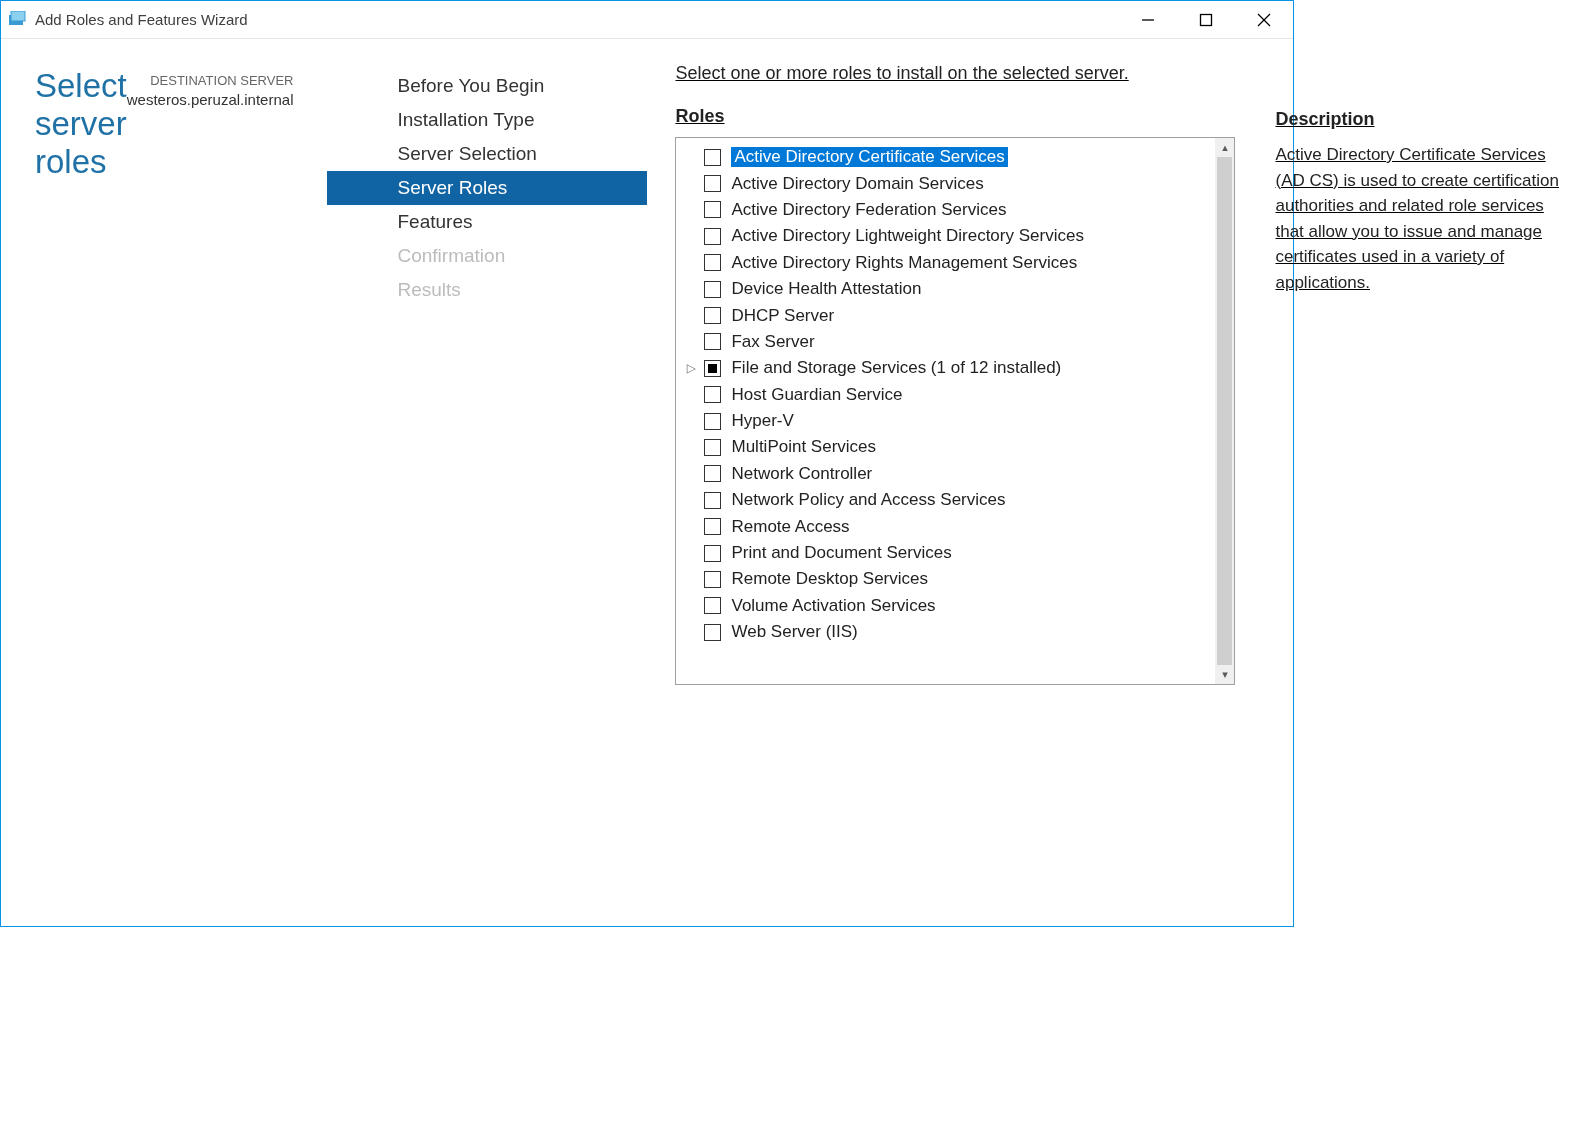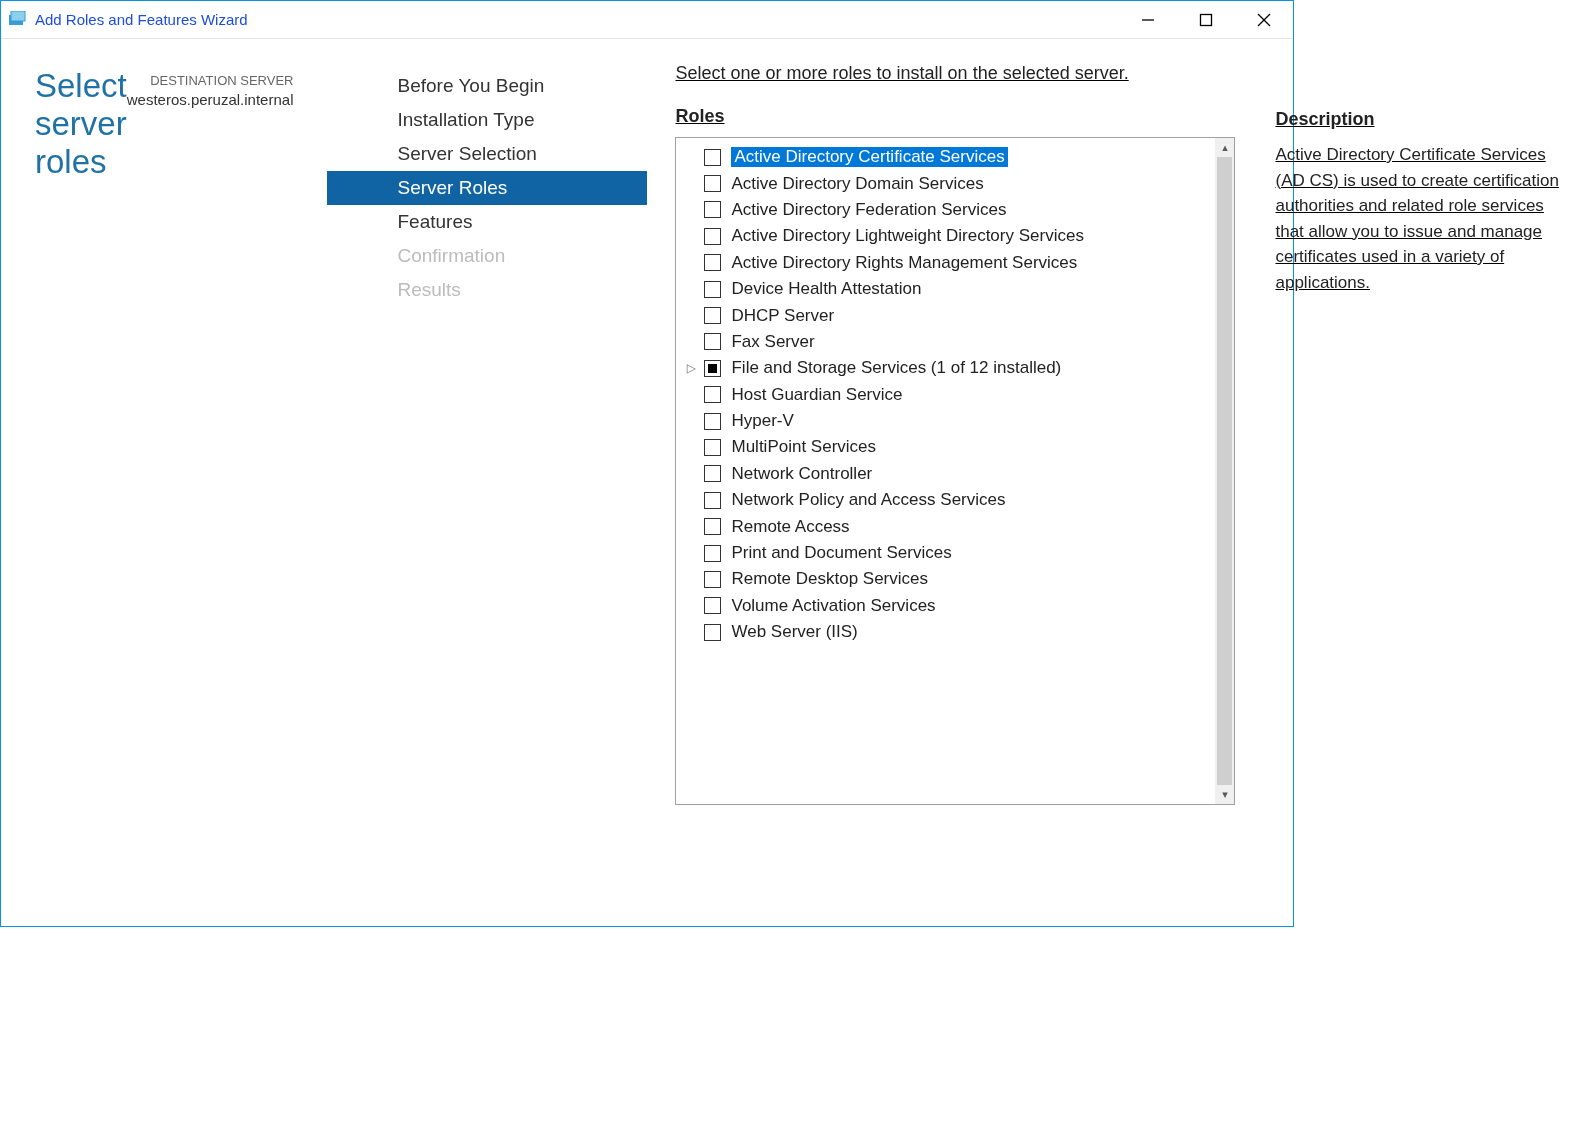--- a/index.html
+++ b/index.html
@@ -19,21 +19,21 @@
 
   .titlebar {
     height: 38px;
     border-bottom: 1px solid #e5e5e5;
     display: flex;
     align-items: center;
     padding: 0 0 0 8px;
     background: #fff;
   }
   .titlebar .app-icon { width: 18px; height: 18px; margin-right: 8px; display:flex; align-items:center; justify-content:center; }
-  .titlebar .title-txt { font-size: 15px; color: #1d4ed8; }
+  .titlebar .title-txt { font-size: 15px; color: #404040; }
   .titlebar .spacer { flex: 1; }
   .win-controls { display: flex; }
   .win-btn { width: 58px; height: 38px; display:flex; align-items:center; justify-content:center; color:#000; font-size:18px; font-family:"Segoe MDL2 Assets","Segoe UI Symbol",sans-serif; }
   .win-btn svg { display:block; }
 
   .body-area { flex:1; display:flex; position:relative; background:#fff; }
 
   .header-row {
     display:flex; align-items:flex-start; padding: 28px 34px 0 34px;
   }
@@ -48,21 +48,21 @@
   .nav-item { padding: 6px 0 6px 70px; font-size: 19px; color:#333; }
   .nav-item.selected { background:#1164a3; color:#fff; }
   .nav-item.disabled { color:#bcbcbc; }
 
   .main-col { flex:1; display:flex; padding: 0 28px 0 28px; text-decoration: underline; }
 
   .left-main { width: 560px; display:flex; flex-direction:column; }
   .instruction { font-size:18px; color:#222; margin-bottom: 22px; }
   .section-label { font-size:18px; font-weight:600; color:#222; margin-bottom:10px; }
 
-  .roles-box { border:1px solid #a0a0a0; height: 668px; position:relative; background:#fff; }
+  .roles-box { border:1px solid #a0a0a0; height: 548px; position:relative; background:#fff; }
   .roles-scroll { position:absolute; left:0; top:0; right:19px; bottom:0; overflow:hidden; padding:6px 6px 6px 6px; }
   .scrollbar { position:absolute; right:0; top:0; width:19px; height:100%; background:#f0f0f0; }
   .sb-arrow { width:19px; height:19px; display:flex; align-items:center; justify-content:center; color:#5a5a5a; font-size:11px; }
   .sb-track { background:#cfcfcf; position:absolute; left:2px; right:2px; top:19px; bottom:19px; }
   .sb-arrow.bottom { position:absolute; bottom:0; left:0; }
 
   .role-row { display:flex; align-items:center; height:26.4px; font-size:17px; color:#222; }
   .expander { width:18px; text-align:center; color:#777; font-size:12px; }
   .cbx { width:17px; height:17px; border:1px solid #333; margin-right:10px; position:relative; background:#fff; flex-shrink:0; }
   .cbx.partial::after { content:""; position:absolute; left:3px; top:3px; right:3px; bottom:3px; background:#000; }

